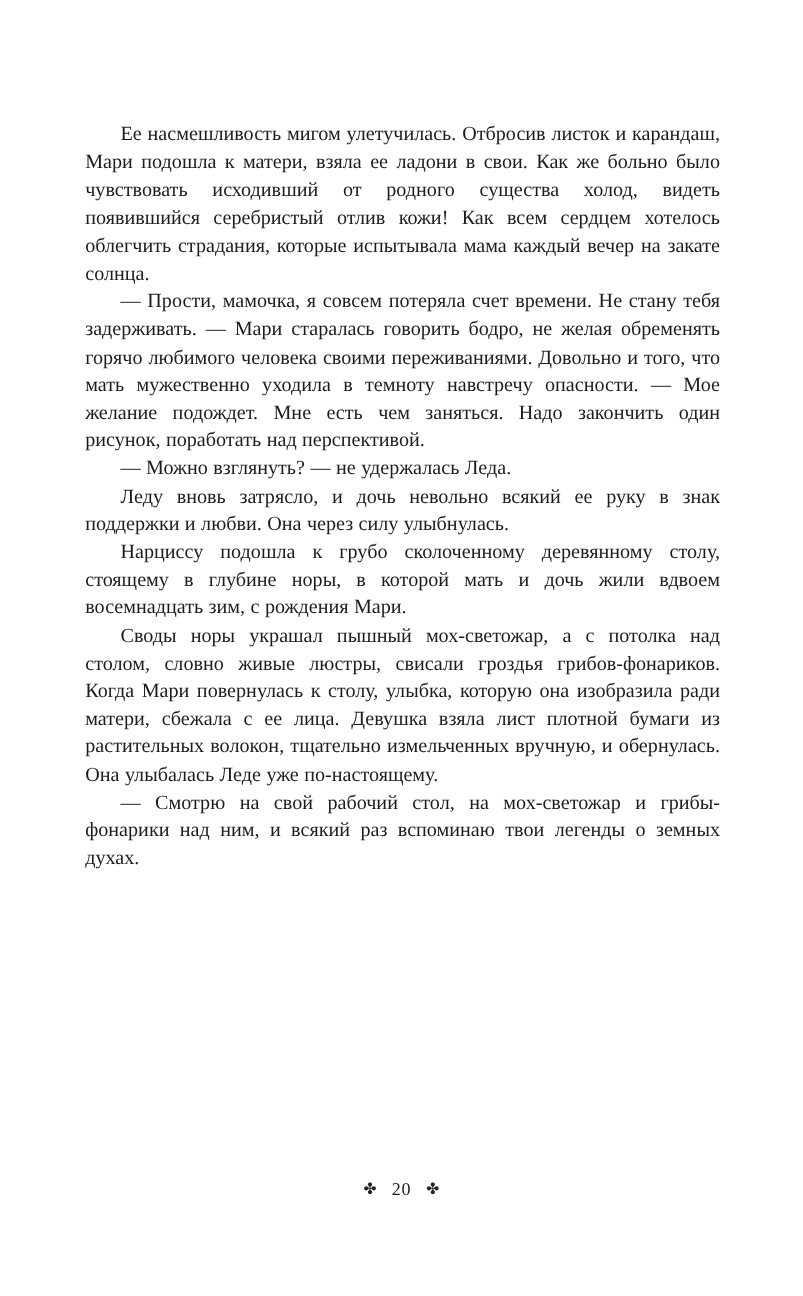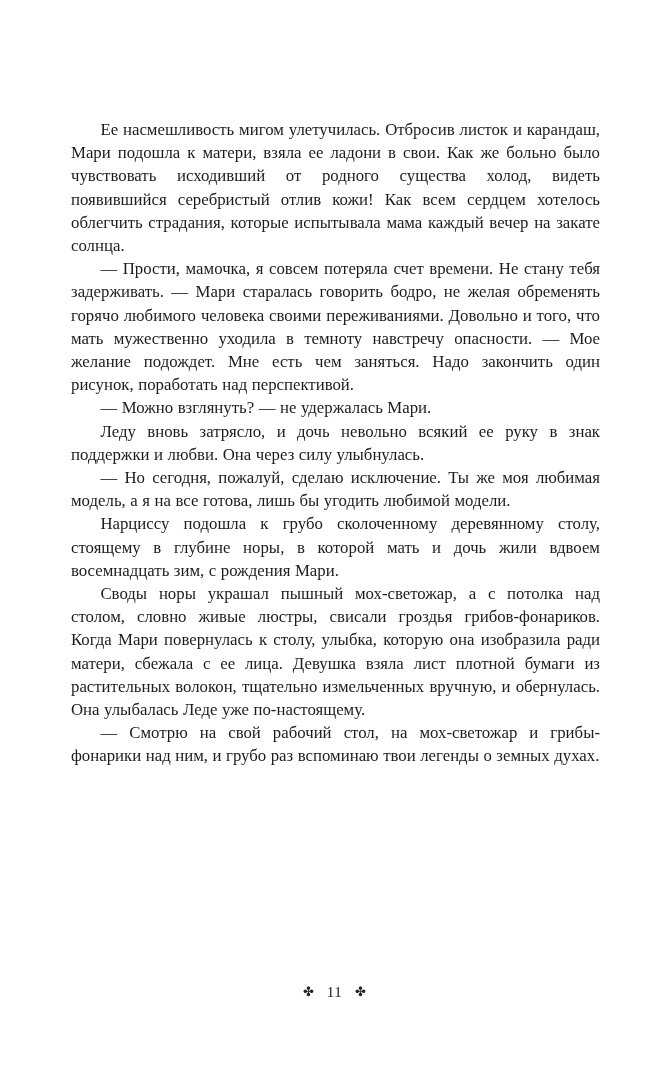--- a/index.html
+++ b/index.html
@@ -11,21 +11,21 @@
     position: relative;
     width: 669px;
     height: 1080px;
     background: #ffffff;
     overflow: hidden;
     font-family: "Liberation Serif", "DejaVu Serif", serif;
     color: #1c1c1c;
   }
   .text-block {
     position: absolute;
-    top: 118px;
+    top: 100px;
     left: 71px;
     right: 69px;
     font-size: 16.8px;
     line-height: 23.2px;
     text-align: justify;
     hyphens: auto;
     font-family: Liberation Serif, serif;
     -webkit-hyphens: auto;
   }
   .text-block p {
@@ -57,27 +57,26 @@
   }
 </style>
 </head>
 <body>
 
 <div class="book-page">
 
   <div class="text-block">
     <p>Ее насмешливость мигом улетучилась. Отбросив листок и карандаш, Мари подошла к матери, взяла ее ладони в свои. Как же больно было чувствовать исходивший от родного существа холод, видеть появившийся серебристый отлив кожи! Как всем сердцем хотелось облегчить страдания, которые испытывала мама каждый вечер на закате солнца.</p>
     <p>— Прости, мамочка, я совсем потеряла счет времени. Не стану тебя задерживать. — Мари старалась говорить бодро, не желая обременять горячо любимого человека своими переживаниями. Довольно и того, что мать мужественно уходила в темноту навстречу опасности. — Мое желание подождет. Мне есть чем заняться. Надо закончить один рисунок, поработать над перспективой.</p>
-    <p>— Можно взглянуть? — не удержалась Мари.</p>
+    <p>— Можно взглянуть? — не удержалась Леда.</p>
     <p>Леду вновь затрясло, и дочь невольно всякий ее руку в знак поддержки  и любви. Она через силу улыбнулась.</p>
-    <p>— Но сегодня, пожалуй, сделаю исключение. Ты же моя любимая модель, а я на все готова, лишь бы угодить любимой модели.</p>
     <p>Нарциссу подошла к грубо сколоченному деревянному столу, стоящему в глубине норы, в которой мать и дочь жили вдвоем восемнадцать зим, с рождения Мари.</p>
     <p>Своды норы украшал пышный мох-светожар, а с потолка над столом, словно живые люстры, свисали гроздья грибов-фонариков. Когда Мари повернулась к столу,  улыбка, которую она изобразила ради матери, сбежала с ее лица. Девушка взяла лист плотной бумаги из растительных волокон, тщательно измельченных вручную, и обернулась. Она улыбалась Леде уже по-настоящему.</p>
-    <p>— Смотрю на свой рабочий стол, на мох-светожар и грибы-фонарики над ним, и грубо раз вспоминаю твои легенды о земных духах.</p>
+    <p>— Смотрю на свой рабочий стол, на мох-светожар и грибы-фонарики над ним, и всякий раз вспоминаю твои легенды о земных духах.</p>
   </div>
 
   <div class="page-footer">
     <span class="orn">✤</span>
-    <span class="pagenum">11</span>
+    <span class="pagenum">20</span>
     <span class="orn">✤</span>
   </div>
 
 </div>
 
 </body></html>

